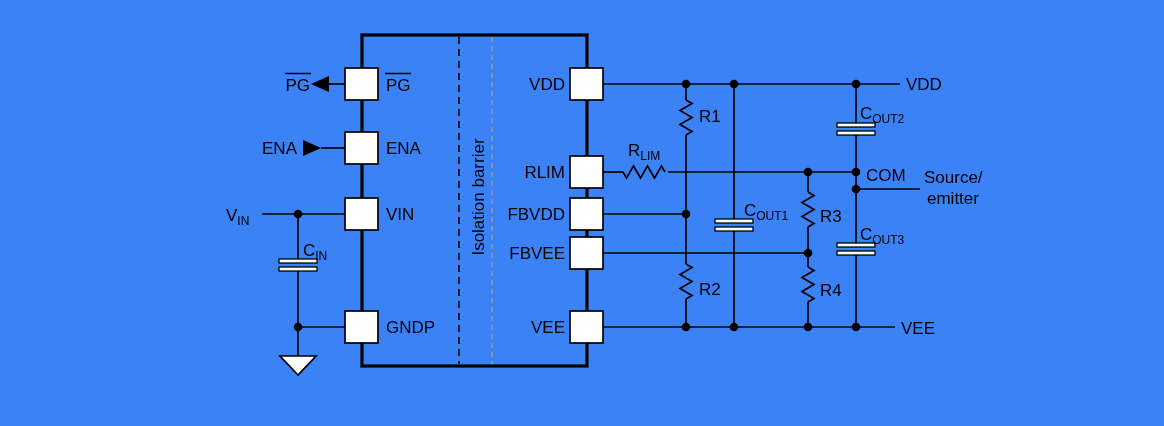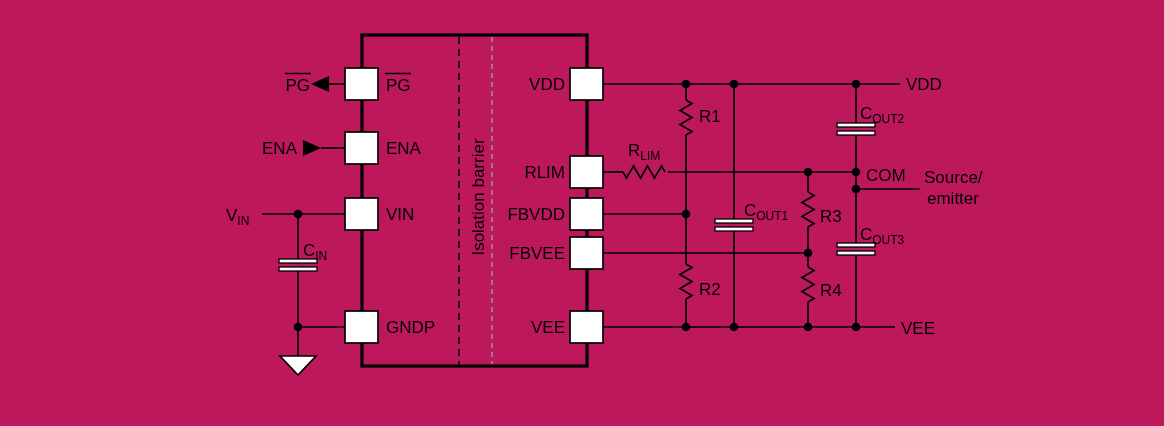--- a/index.html
+++ b/index.html
@@ -1,16 +1,16 @@
 <!DOCTYPE html>
 <html><head>
 <meta charset="utf-8">
 <style>
   html,body{margin:0;padding:0;background:#ffffff;}
-  .stage{position:relative;width:1164px;height:426px;background:#be185d;overflow:hidden;
+  .stage{position:relative;width:1164px;height:426px;background:#3b82f6;overflow:hidden;
          font-family:"Liberation Sans",sans-serif;}
   svg{position:absolute;left:0;top:0;}
   svg text{fill:#000;font-family:"Liberation Sans",sans-serif;font-size:17px;}
   svg .sub{font-size:12px;}
   .wire{stroke:#000;stroke-width:1.7;fill:none;}
   .zig{stroke:#000;stroke-width:1.7;fill:none;stroke-linejoin:miter;}
   .ic-outline{fill:none;stroke:#000;stroke-width:3.2;}
   .pinbox{fill:#ffffff;stroke:#000;stroke-width:1.7;}
   .plate{fill:#ffffff;stroke:#000;stroke-width:1.3;}
   .dot{fill:#000;stroke:none;}

